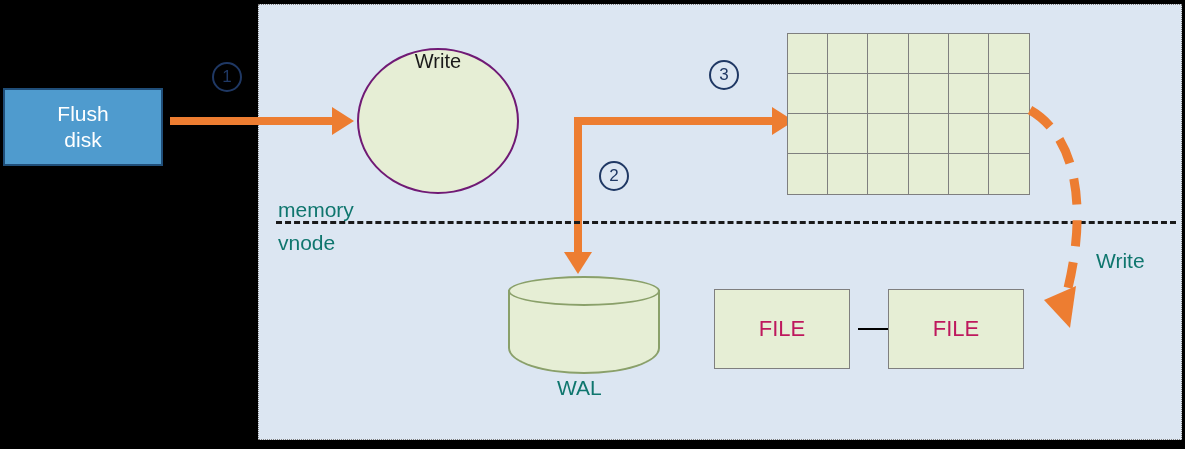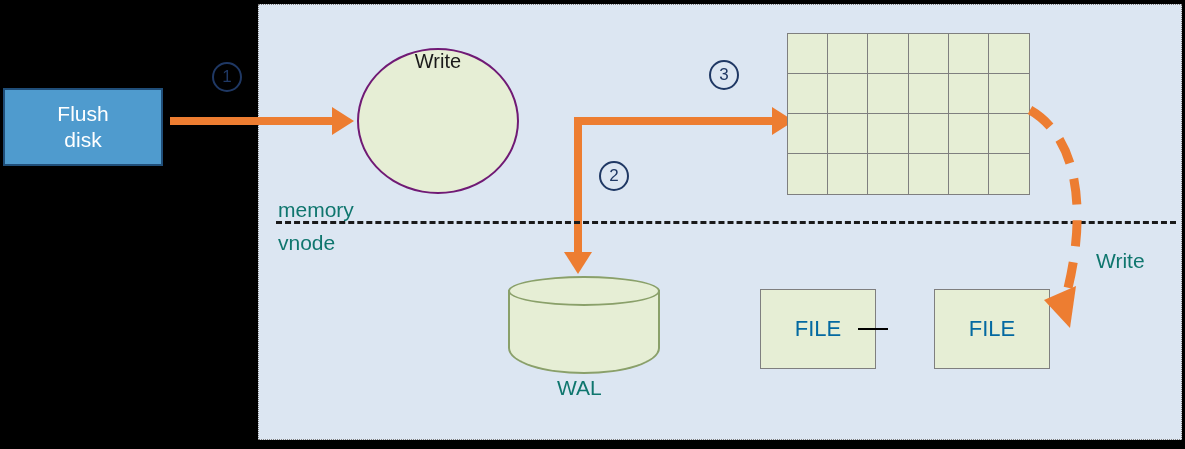--- a/index.html
+++ b/index.html
@@ -108,31 +108,30 @@
     width: 152px; height: 30px;
     background: #e6eed5;
     border: 2px solid #8aa06a;
     border-radius: 50%;
     box-sizing: border-box;
   }
   
   .file-box {
     position: absolute;
     top: 289px;
-    width: 116px;
+    width: 136px;
     height: 80px;
     background: #e6eed5;
     border: 1px solid #7f7f7f;
     box-sizing: border-box;
     display: flex;
     align-items: center;
     justify-content: center;
     font-size: 22px;
-    color: #0369a1;
-    margin-left: 46px;
+    color: #be185d;
   }
   #file-1 { left: 714px; }
   #file-2 { left: 888px; }
   .file-link {
     position: absolute;
     left: 858px;
     top: 328px;
     width: 30px;
     height: 2px;
     background: #000000;

